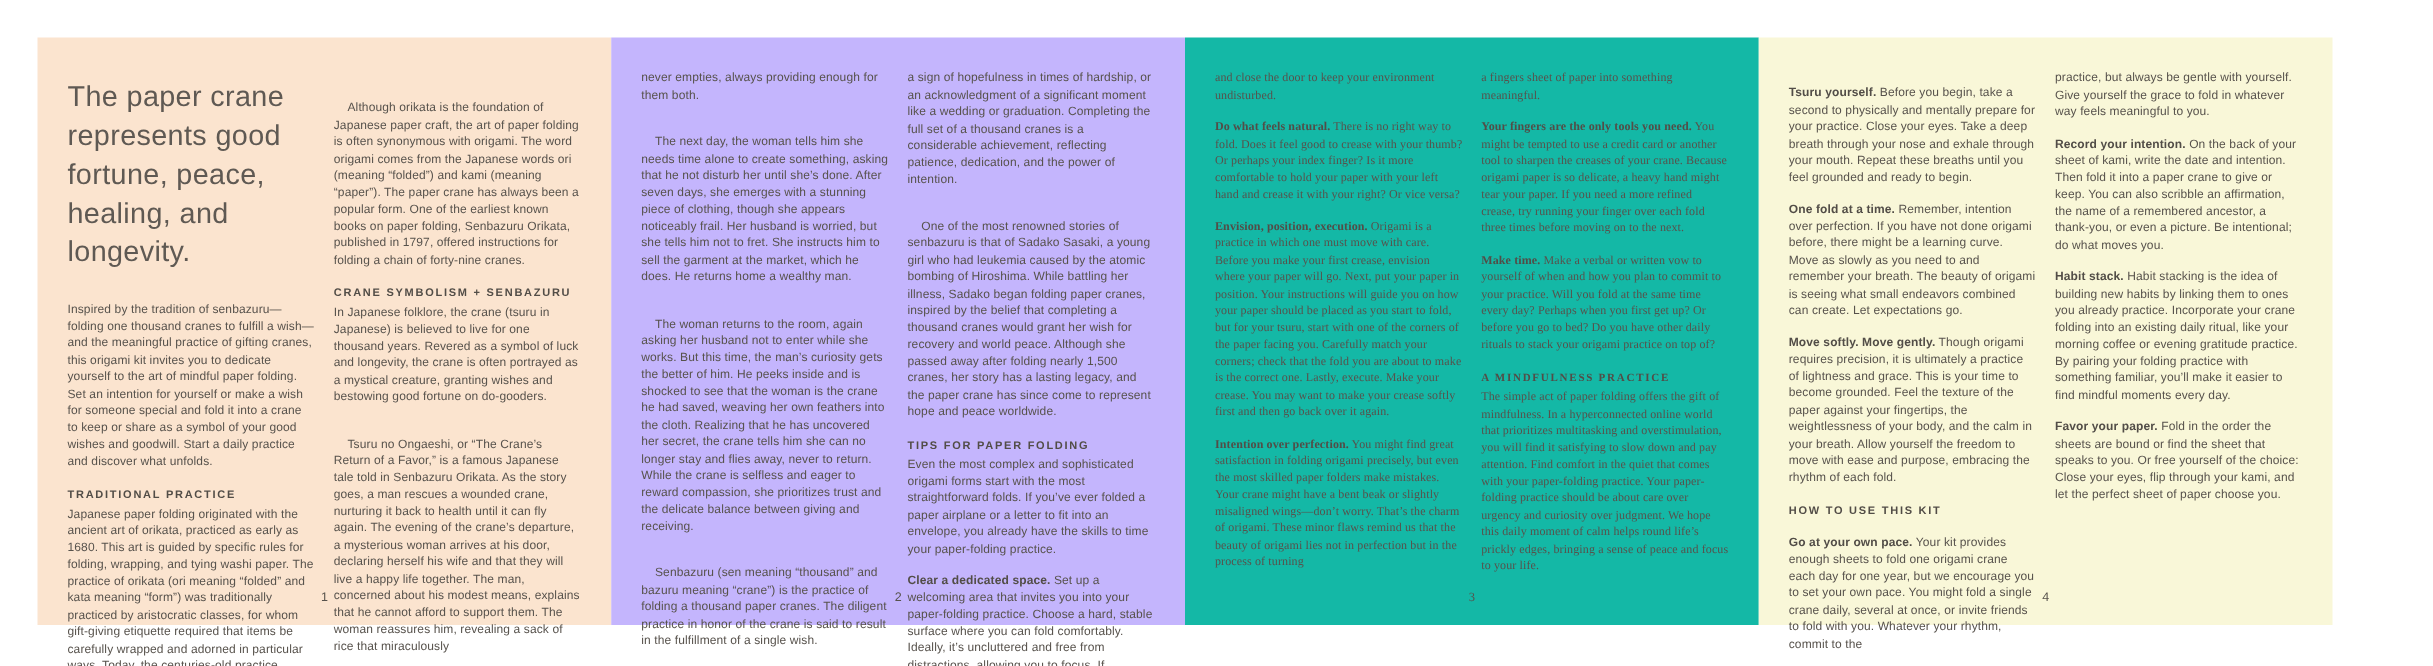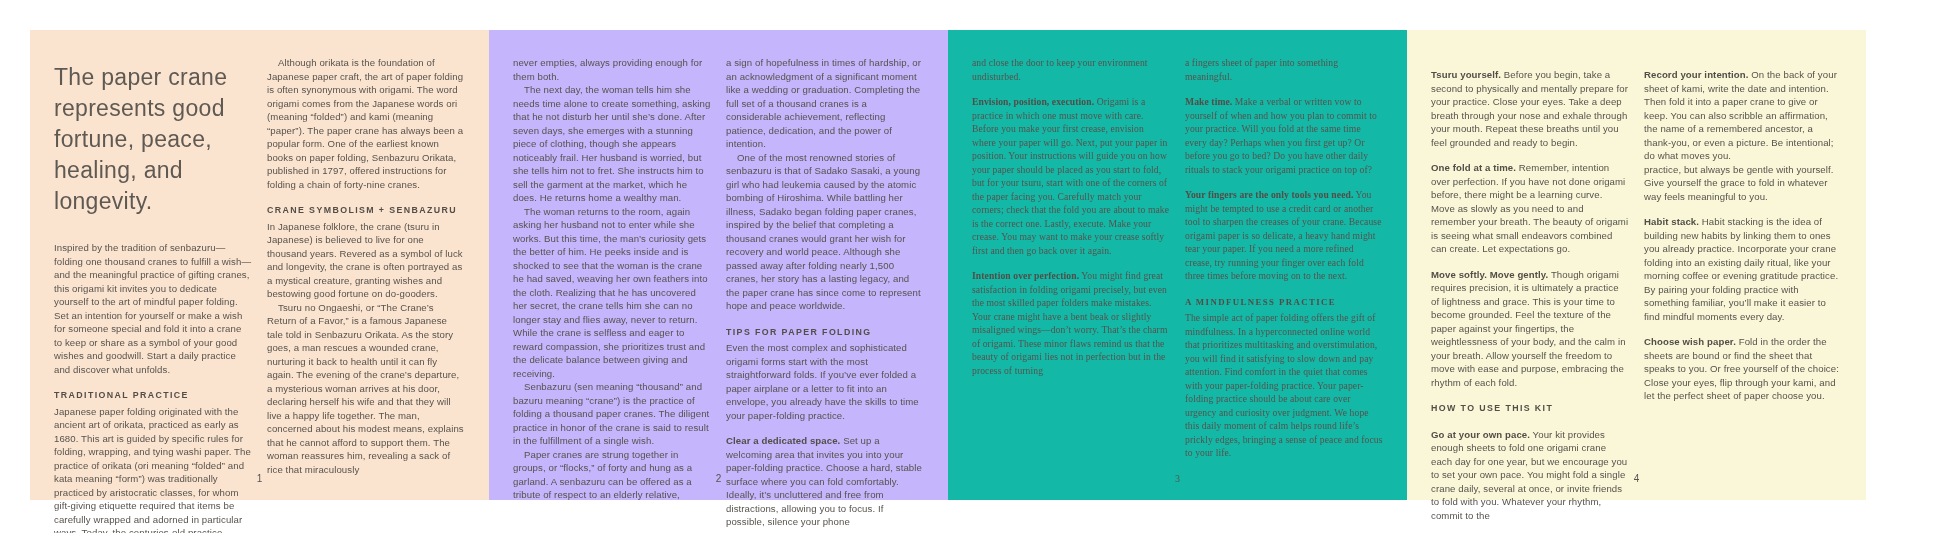--- a/index.html
+++ b/index.html
@@ -39,21 +39,21 @@
     margin:6px 0 24px 0;
   }
   h2.heading{
     font-size:8.8px;
     font-weight:700;
     letter-spacing:1.4px;
     color:#524d47;
     margin:13px 0 2px 0;
   }
   p.para{margin:0;}
-  p.para.indent{text-indent:11px;}
+  p.para.indent{text-indent:11px;margin-top:24px;}
   p.tip{margin-top:12px;}
   .lead{font-weight:700;color:#524d47;}
   .page-number{
     position:absolute;left:0;bottom:16px;width:100%;
     text-align:center;font-size:10px;color:#57524c;
   }
 </style>
 </head>
 <body>
 
@@ -91,44 +91,45 @@
           <p class="para">Even the most complex and sophisticated origami forms start with the most straightforward folds. If you’ve ever folded a paper airplane or a letter to fit into an envelope, you already have the skills to time your paper-folding practice.</p>
           <p class="para tip"><span class="lead">Clear a dedicated space.</span> Set up a welcoming area that invites you into your paper-folding practice. Choose a hard, stable surface where you can fold comfortably. Ideally, it’s uncluttered and free from distractions, allowing you to focus. If possible, silence your phone</p>
         </div>
       </div>
       <div class="page-number">2</div>
     </section>
     <section class="panel" style="background: #14b8a6; font-family: Liberation Serif, serif;">
       <div class="columns">
         <div class="column">
           <p class="para">and close the door to keep your environment undisturbed.</p>
+          <p class="para tip"><span class="lead">Do what feels natural.</span> There is no right way to fold. Does it feel good to crease with your thumb? Or perhaps your index finger? Is it more comfortable to hold your paper with your left hand and crease it with your right? Or vice versa?</p>
           <p class="para tip"><span class="lead">Envision, position, execution.</span> Origami is a practice in which one must move with care. Before you make your first crease, envision where your paper will go. Next, put your paper in position. Your instructions will guide you on how your paper should be placed as you start to fold, but for your tsuru, start with one of the corners of the paper facing you. Carefully match your corners; check that the fold you are about to make is the correct one. Lastly, execute. Make your crease. You may want to make your crease softly first and then go back over it again.</p>
           <p class="para tip"><span class="lead">Intention over perfection.</span> You might find great satisfaction in folding origami precisely, but even the most skilled paper folders make mistakes. Your crane might have a bent beak or slightly misaligned wings—don’t worry. That’s the charm of origami. These minor flaws remind us that the beauty of origami lies not in perfection but in the process of turning</p>
         </div>
         <div class="column">
           <p class="para">a fingers sheet of paper into something meaningful.</p>
+          <p class="para tip"><span class="lead">Your fingers are the only tools you need.</span> You might be tempted to use a credit card or another tool to sharpen the creases of your crane. Because origami paper is so delicate, a heavy hand might tear your paper. If you need a more refined crease, try running your finger over each fold three times before moving on to the next.</p>
           <p class="para tip"><span class="lead">Make time.</span> Make a verbal or written vow to yourself of when and how you plan to commit to your practice. Will you fold at the same time every day? Perhaps when you first get up? Or before you go to bed? Do you have other daily rituals to stack your origami practice on top of?</p>
-          <p class="para tip"><span class="lead">Your fingers are the only tools you need.</span> You might be tempted to use a credit card or another tool to sharpen the creases of your crane. Because origami paper is so delicate, a heavy hand might tear your paper. If you need a more refined crease, try running your finger over each fold three times before moving on to the next.</p>
           <h2 class="heading">A MINDFULNESS PRACTICE</h2>
           <p class="para">The simple act of paper folding offers the gift of mindfulness. In a hyperconnected online world that prioritizes multitasking and overstimulation, you will find it satisfying to slow down and pay attention. Find comfort in the quiet that comes with your paper-folding practice. Your paper-folding practice should be about care over urgency and curiosity over judgment. We hope this daily moment of calm helps round life’s prickly edges, bringing a sense of peace and focus to your life.</p>
         </div>
       </div>
       <div class="page-number">3</div>
     </section>
     <section class="panel" style="background: rgb(249, 247, 216);">
       <div class="columns">
         <div class="column">
           <p class="para tip"><span class="lead">Tsuru yourself.</span> Before you begin, take a second to physically and mentally prepare for your practice. Close your eyes. Take a deep breath through your nose and exhale through your mouth. Repeat these breaths until you feel grounded and ready to begin.</p>
           <p class="para tip"><span class="lead">One fold at a time.</span> Remember, intention over perfection. If you have not done origami before, there might be a learning curve. Move as slowly as you need to and remember your breath. The beauty of origami is seeing what small endeavors combined can create. Let expectations go.</p>
           <p class="para tip"><span class="lead">Move softly. Move gently.</span> Though origami requires precision, it is ultimately a practice of lightness and grace. This is your time to become grounded. Feel the texture of the paper against your fingertips, the weightlessness of your body, and the calm in your breath. Allow yourself the freedom to move with ease and purpose, embracing the rhythm of each fold.</p>
           <h2 class="heading">HOW TO USE THIS KIT</h2>
           <p class="para tip"><span class="lead">Go at your own pace.</span> Your kit provides enough sheets to fold one origami crane each day for one year, but we encourage you to set your own pace. You might fold a single crane daily, several at once, or invite friends to fold with you. Whatever your rhythm, commit to the</p>
         </div>
         <div class="column">
+          <p class="para">practice, but always be gentle with yourself. Give yourself the grace to fold in whatever way feels meaningful to you.</p>
           <p class="para tip"><span class="lead">Record your intention.</span> On the back of your sheet of kami, write the date and intention. Then fold it into a paper crane to give or keep. You can also scribble an affirmation, the name of a remembered ancestor, a thank-you, or even a picture. Be intentional; do what moves you.</p>
-          <p class="para">practice, but always be gentle with yourself. Give yourself the grace to fold in whatever way feels meaningful to you.</p>
           <p class="para tip"><span class="lead">Habit stack.</span> Habit stacking is the idea of building new habits by linking them to ones you already practice. Incorporate your crane folding into an existing daily ritual, like your morning coffee or evening gratitude practice. By pairing your folding practice with something familiar, you’ll make it easier to find mindful moments every day.</p>
-          <p class="para tip"><span class="lead">Choose wish paper.</span> Fold in the order the sheets are bound or find the sheet that speaks to you. Or free yourself of the choice: Close your eyes, flip through your kami, and let the perfect sheet of paper choose you.</p>
+          <p class="para tip"><span class="lead">Favor your paper.</span> Fold in the order the sheets are bound or find the sheet that speaks to you. Or free yourself of the choice: Close your eyes, flip through your kami, and let the perfect sheet of paper choose you.</p>
         </div>
       </div>
       <div class="page-number">4</div>
     </section>
   </div>
 
 </body></html>

